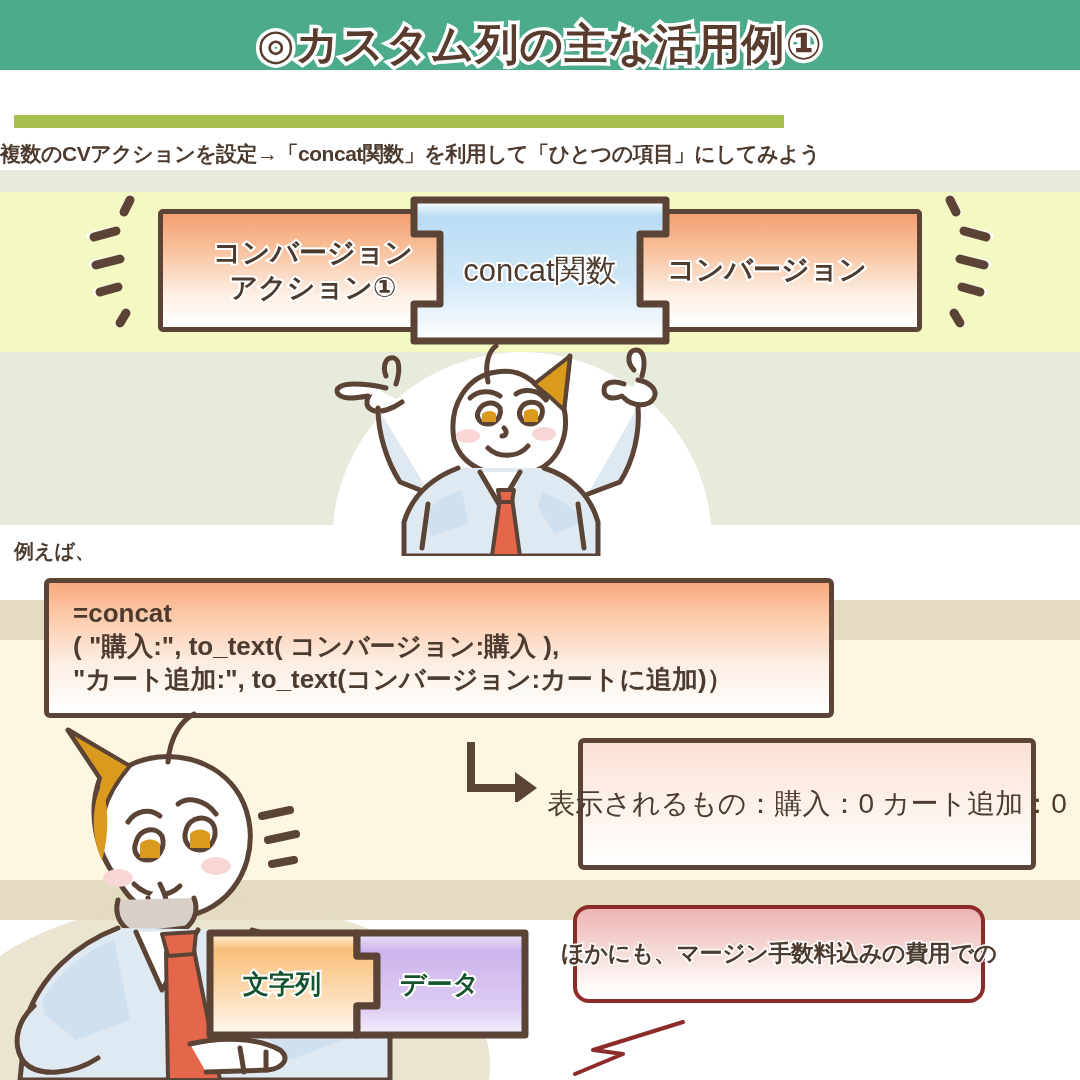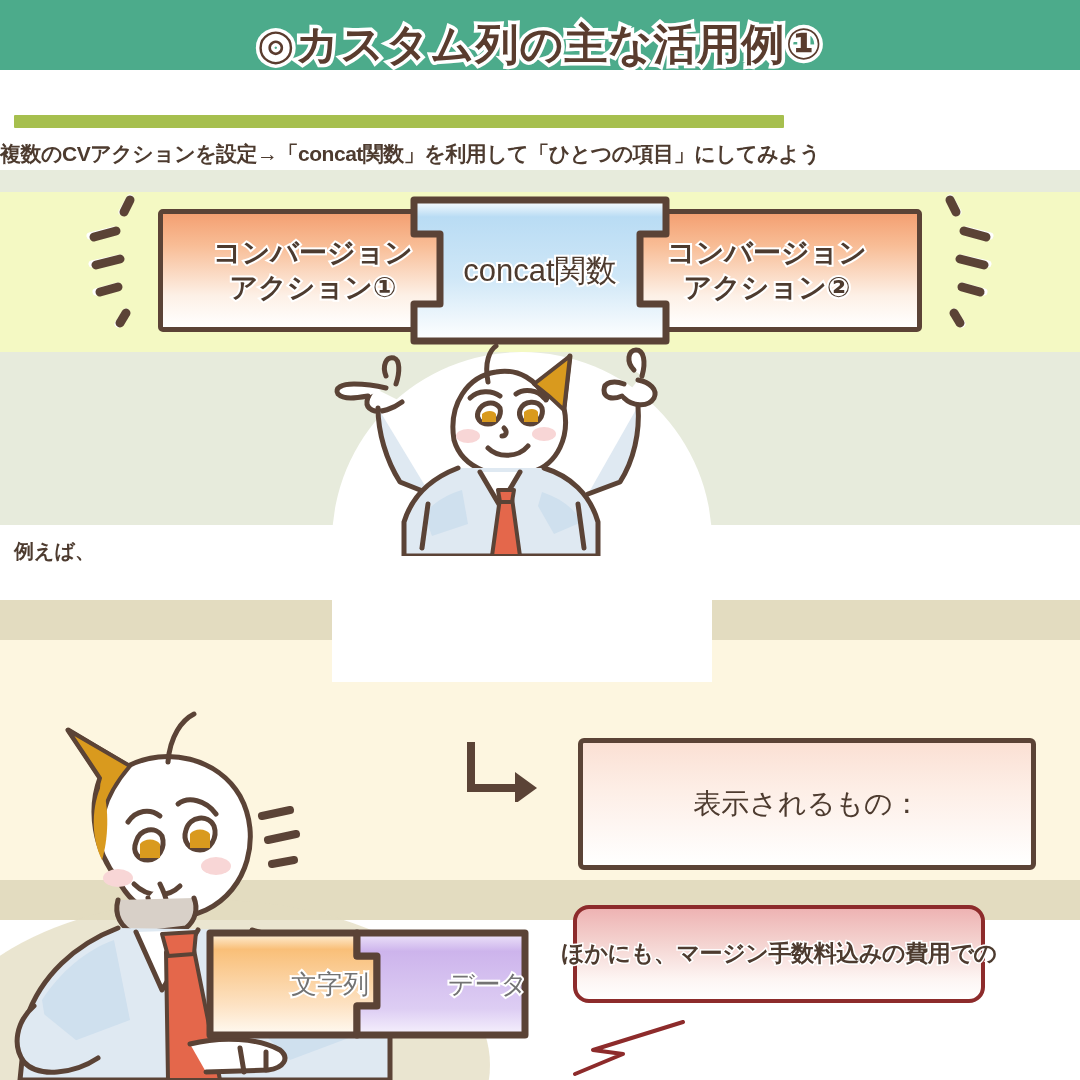--- a/index.html
+++ b/index.html
@@ -96,22 +96,22 @@
     position:absolute;left:578px;top:738px;width:458px;height:132px;
     border:5px solid #5b4336;border-radius:6px;box-sizing:border-box;
     background:linear-gradient(180deg,#fbe0d4 0%,#fdeee6 38%,#ffffff 100%);
     display:flex;flex-direction:row;align-items:center;justify-content:center;
   }
   #result-box .line{font-size:28px;color:#4d3b2f;line-height:1.45;white-space:nowrap;}
 
   
   #puzzlepair{position:absolute;left:205px;top:928px;width:325px;height:112px;}
   .pz-label{
-    position:absolute;font-size:26px;font-weight:normal;color:#737373;
-    -webkit-text-stroke:4px #ffffff;paint-order:stroke fill;white-space:nowrap;margin-left:48px;
+    position:absolute;font-size:26px;font-weight:bold;color:#14532d;
+    -webkit-text-stroke:4px #ffffff;paint-order:stroke fill;white-space:nowrap;
   }
   #pz-label-1{left:243px;top:967px;}
   #pz-label-2{left:400px;top:967px;}
 
   
   #bubble{
     position:absolute;left:573px;top:905px;width:412px;height:98px;
     border:4px solid #8d2b2b;border-radius:16px;box-sizing:border-box;
     background:linear-gradient(180deg,#eeb3b3 0%,#f4d3d0 38%,#fdf5f3 78%,#ffffff 100%);
     display:flex;flex-direction:column;align-items:center;justify-content:center;
@@ -184,21 +184,20 @@
   <div class="cvbox" id="cv1">
     <div class="lbl">
       <span>コンバージョン</span><br>
       <span>アクション①</span>
     </div>
   </div>
 
   <div class="cvbox" id="cv2">
     <div class="lbl">
       <span>コンバージョン</span><br>
-      <span>アクション②</span>
     </div>
   </div>
 
   <div id="concatpiece">
     <svg width="264" height="153" viewBox="0 0 264 153">
       <defs>
         <linearGradient id="blg" x1="0" y1="0" x2="0" y2="1">
           <stop offset="0%" stop-color="#ffffff"></stop>
           <stop offset="12%" stop-color="#b9dcf4"></stop>
           <stop offset="55%" stop-color="#cfe7f7"></stop>
@@ -250,28 +249,34 @@
 
       <path d="M142,178 C152,166 166,158 180,154 L186,188 L150,200 Z" fill="#cfe0ee" stroke="none"></path>
       <path d="M260,156 C278,162 292,172 300,186 L272,198 L256,170 Z" fill="#cfe0ee" stroke="none"></path>
       <path d="M146,168 L140,212"></path>
         <path d="M296,168 L302,212"></path>
     </g>
   </svg>
 
   <div id="reibaeba">例えば、</div>
 
+  <div id="formula-box">
+    <div class="line">=concat</div>
+    <div class="line">( "購入:", to_text( コンバージョン:購入 ),</div>
+    <div class="line">"カート追加:", to_text(コンバージョン:カートに追加)）</div>
+  </div>
 
   <svg id="arrow" viewBox="0 0 76 60">
     <path d="M6,4 V46 H56" fill="none" stroke="#5b4336" stroke-width="8" stroke-linecap="square"></path>
     <path d="M50,30 L72,46 L50,62 Z" fill="#5b4336"></path>
   </svg>
 
   <div id="result-box">
     <div class="line">表示されるもの：</div>
+    <div class="line">購入：0 カート追加：0</div>
   </div>
 
   <svg id="char-bottom" viewBox="0 0 560 380">
     <g fill="none" stroke="#5b4336" stroke-width="5" stroke-linecap="round" stroke-linejoin="round">
 
       <path d="M128,180 C104,150 98,110 110,78 L78,30 L138,66 C176,46 228,58 250,96 C272,136 258,190 216,210 C176,228 144,210 128,180 Z" fill="#fff"></path>
 
       <path d="M110,78 L78,30 L140,66 C128,80 118,96 114,112 C108,102 106,88 110,78 Z" fill="#d99a1e" stroke="#5b4336" stroke-width="4"></path>
       <path d="M112,84 C120,110 118,140 112,160 C100,136 102,104 112,84 Z" fill="#d99a1e" stroke="none"></path>
 

